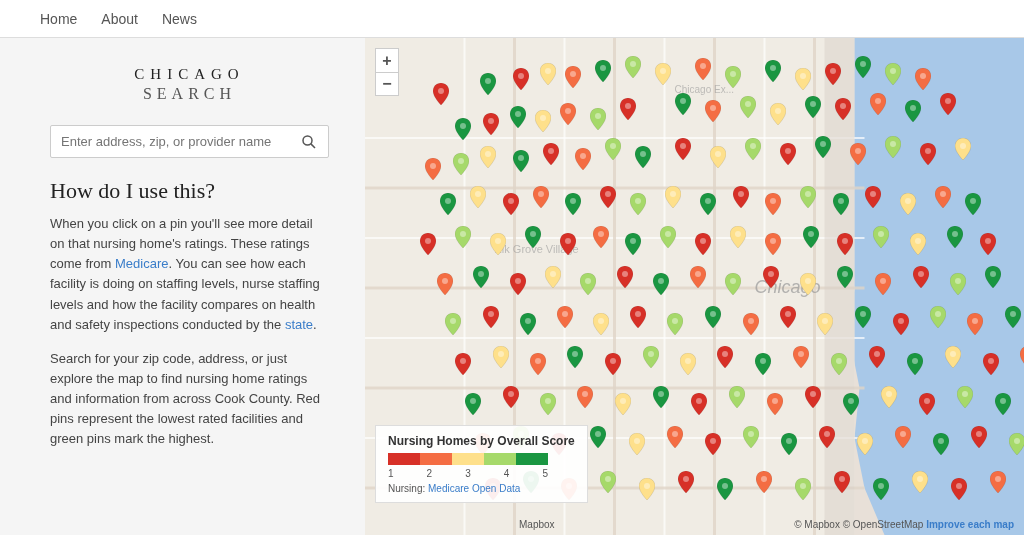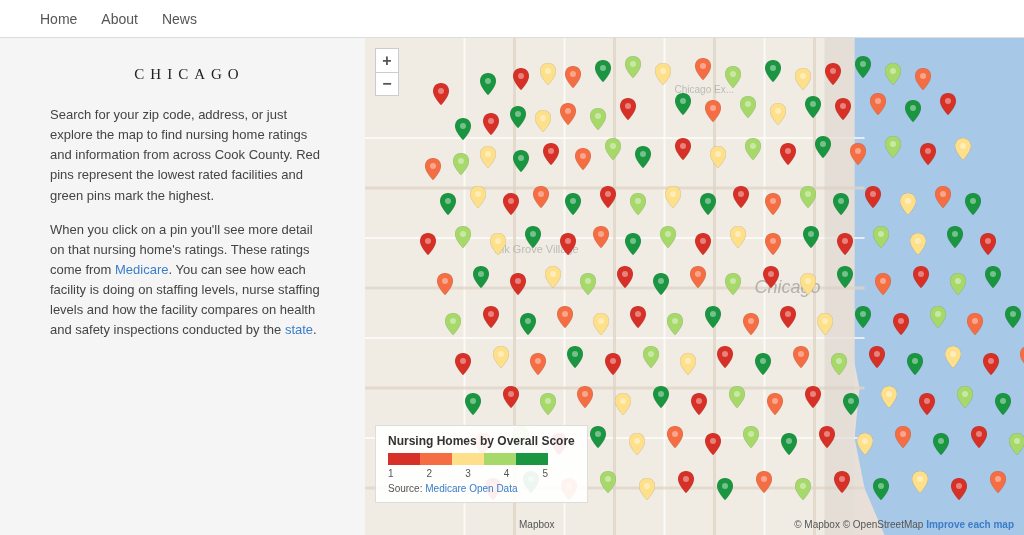--- a/index.html
+++ b/index.html
@@ -243,28 +243,39 @@
   <a>About</a>
   <a>News</a>
 </nav>
 
 <div class="main-container">
 
   <div class="left-panel">
 
     <div class="logo-area">
       <span class="logo-chicago">Chicago</span>
+      <span class="logo-search">Search</span>
     </div>
 
+    <div class="search-container">
+      <input type="text" placeholder="Enter address, zip, or provider name" style="">
+      <button class="search-button">
+        <svg class="search-icon-svg" viewBox="0 0 24 24">
+          <circle cx="10" cy="10" r="6" stroke="#555" stroke-width="2" fill="none"></circle>
+          <line x1="14.5" y1="14.5" x2="20" y2="20" stroke="#555" stroke-width="2"></line>
+        </svg>
+      </button>
+    </div>
 
     <div class="description">
-      <p>Search for your zip code, address, or just explore the map to find nursing home ratings and information from across Cook County. Red pins represent the lowest rated facilities and green pins mark the highest.</p>
+      <h2>How do I use this?</h2>
       <p>
         <span>When you click on a pin you'll see more detail on that nursing home's ratings. These ratings come from </span><a href="#">Medicare</a><span>. You can see how each facility is doing on staffing levels, nurse staffing levels and how the facility compares on health and safety inspections conducted by the </span><a href="#">state</a><span>.</span>
       </p>
+      <p>Search for your zip code, address, or just explore the map to find nursing home ratings and information from across Cook County. Red pins represent the lowest rated facilities and green pins mark the highest.</p>
     </div>
   </div>
 
   <div class="map-area" id="map-area">
 
     
     <div class="map-controls">
       <button class="map-btn">+</button>
       <button class="map-btn">−</button>
     </div>
@@ -1018,21 +1029,21 @@
           <div style="background: rgb(26, 150, 65);"></div>
         </div>
       <div class="legend-labels" id="legend-labels">
           <span>1</span>
           <span>2</span>
           <span>3</span>
           <span>4</span>
           <span>5</span>
         </div>
       <div class="legend-source">
-        <span>Source: </span><a href="#">Medicare Open Data</a>
+        <span>Nursing: </span><a href="#">Medicare Open Data</a>
       </div>
     </div>
 
     
     <div class="mapbox-logo">
       <span>Mapbox</span>
     </div>
     <div class="map-attribution">
       <span>© Mapbox © OpenStreetMap</span>
       <a href="#">Improve each map</a>

